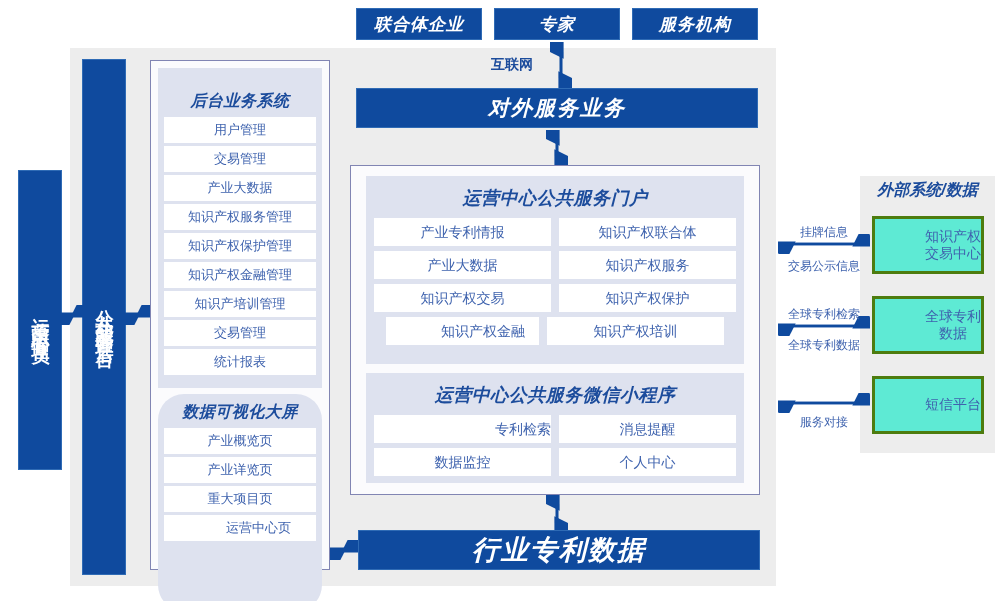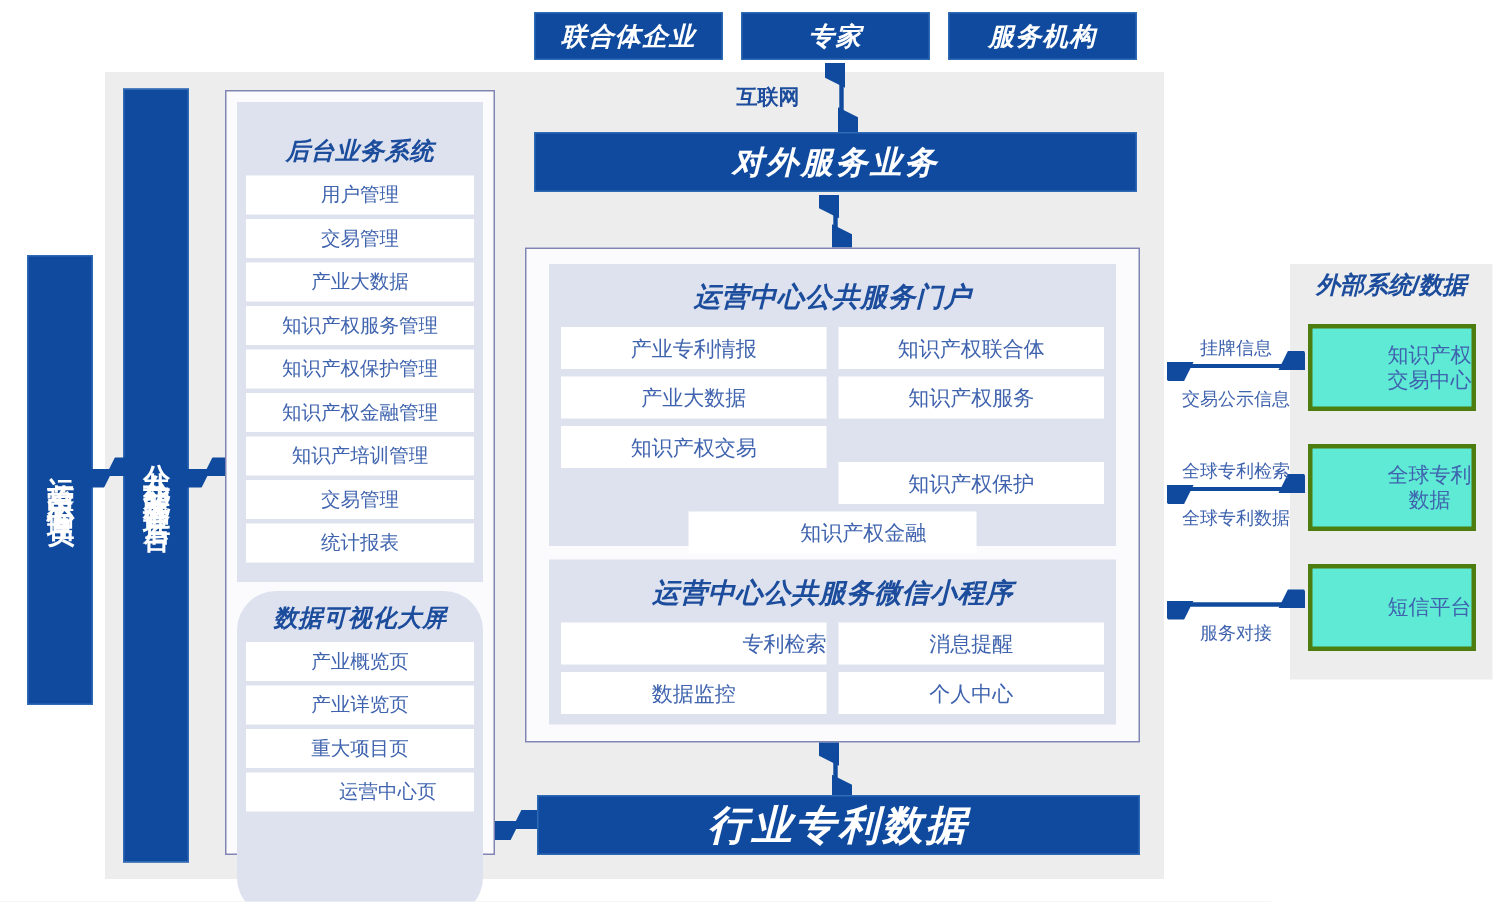--- a/index.html
+++ b/index.html
@@ -199,24 +199,24 @@
         </div>
       <div class="cell" style="width:177px;height:28px;font-size:14px;">
         <span>产业大数据</span>
         </div>
       <div class="cell" style="width:177px;height:28px;font-size:14px;">
         <span>知识产权服务</span>
         </div>
       <div class="cell" style="width:177px;height:28px;font-size:14px;">
         <span>知识产权交易</span>
         </div>
-      <div class="cell" style="width:177px;height:28px;font-size:14px;margin-top:24px;">
+      <div class="cell" style="width:177px;height:28px;font-size:14px;">
         <span>知识产权保护</span>
         </div>
-      <div class="cell" style="width:192px;height:28px;font-size:14px;padding-left:41px;">
+      <div class="cell" style="width:153px;height:28px;font-size:14px;padding-left:41px;">
         <span>知识产权金融</span>
         </div>
       <div class="cell" style="width:177px;height:28px;font-size:14px;">
         <span>知识产权培训</span>
         </div>
     </div>
   </div>
 
   <div class="group" style="left:366px;top:373px;width:378px;height:110px;padding:4px 8px;">
     <div class="group-title" style="font-size:18px;margin:6px 0 8px;">运营中心公共服务微信小程序</div>

